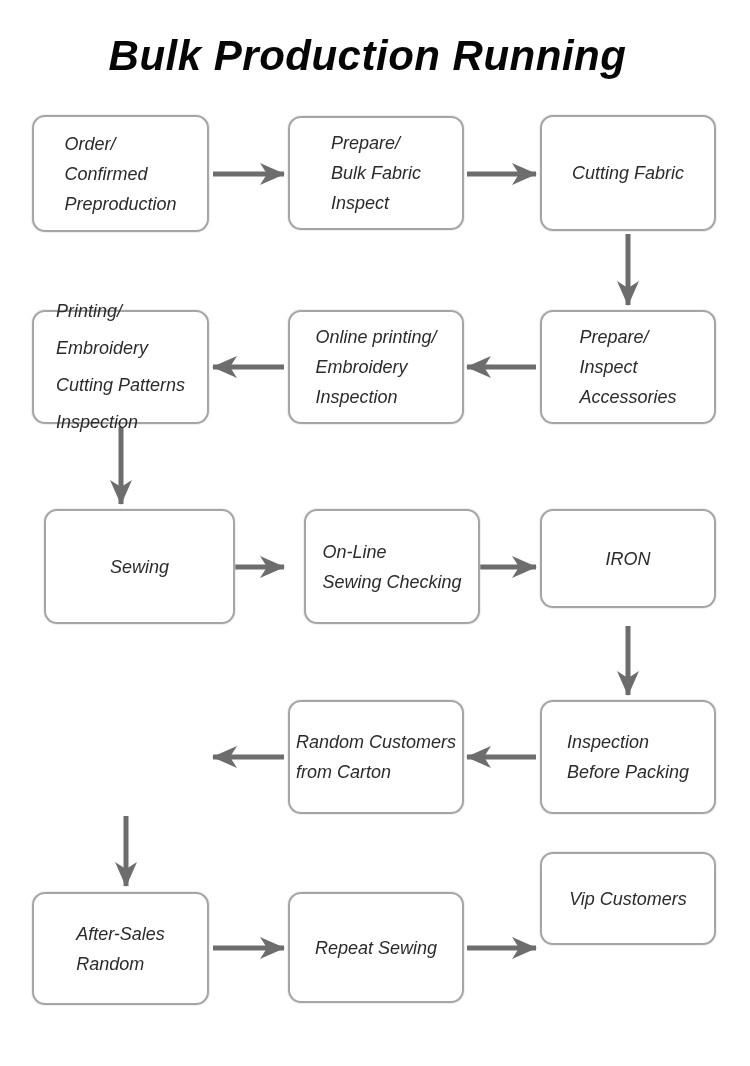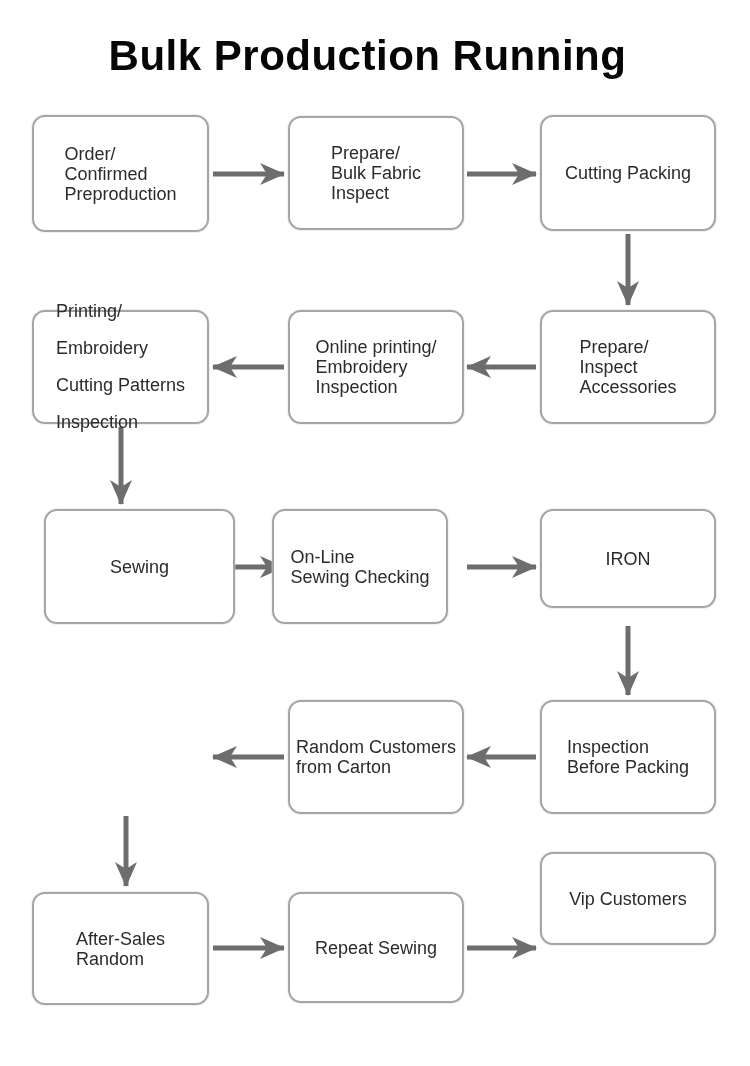--- a/index.html
+++ b/index.html
@@ -4,20 +4,21 @@
 <style>
   * { margin: 0; padding: 0; box-sizing: border-box; }
   html, body { background: #ffffff; }
   body { font-family: "Liberation Sans", sans-serif; }
   .page {
     position: relative;
     width: 750px;
     height: 1066px;
     background: #ffffff;
     overflow: hidden;
+    font-style: italic;
   }
   .title {
     position: absolute;
     top: 32px;
     left: 0;
     width: 735px;
     text-align: center;
     font-size: 42px;
     font-weight: bold;
     letter-spacing: 0.5px;
@@ -34,21 +35,21 @@
     background: #ffffff;
     border: 2px solid #a5a5a5;
     border-radius: 13px;
     display: flex;
     align-items: center;
     justify-content: center;
     box-shadow: 0 0 0 1px rgba(210,210,210,0.35);
   }
   .node .label {
     font-size: 18px;
-    line-height: 20px;
+    line-height: 30px;
     color: #2b2b2b;
     text-align: left;
     white-space: pre-line;
   }
   .node.compact .label { line-height: 37px; }
 </style>
 </head>
 <body>
 
 <div class="page">
@@ -83,21 +84,21 @@
     <div class="label">Order/
 Confirmed
 Preproduction</div>
   </div>
   <div class="node" style="left:288px; top:116px; width:176px; height:114px">
     <div class="label">Prepare/
 Bulk Fabric
 Inspect</div>
   </div>
   <div class="node" style="left:540px; top:115px; width:176px; height:116px">
-    <div class="label">Cutting Packing</div>
+    <div class="label">Cutting Fabric</div>
   </div>
 
   <div class="node compact" style="left:32px;  top:310px; width:177px; height:114px">
     <div class="label">Printing/
 Embroidery
 Cutting Patterns
 Inspection</div>
   </div>
   <div class="node" style="left:288px; top:310px; width:176px; height:114px">
     <div class="label">Online printing/
@@ -106,21 +107,21 @@
   </div>
   <div class="node" style="left:540px; top:310px; width:176px; height:114px">
     <div class="label">Prepare/
 Inspect
 Accessories</div>
   </div>
 
   <div class="node" style="left:44px;  top:509px; width:191px; height:115px">
     <div class="label">Sewing</div>
   </div>
-  <div class="node" style="left:272px; top:509px; width:176px; height:115px">
+  <div class="node" style="left:304px; top:509px; width:176px; height:115px">
     <div class="label">On-Line
 Sewing Checking</div>
   </div>
   <div class="node" style="left:540px; top:509px; width:176px; height:99px">
     <div class="label">IRON</div>
   </div>
 
   <div class="node" style="left:288px; top:700px; width:176px; height:114px">
     <div class="label">Random Customers
 from Carton</div>

